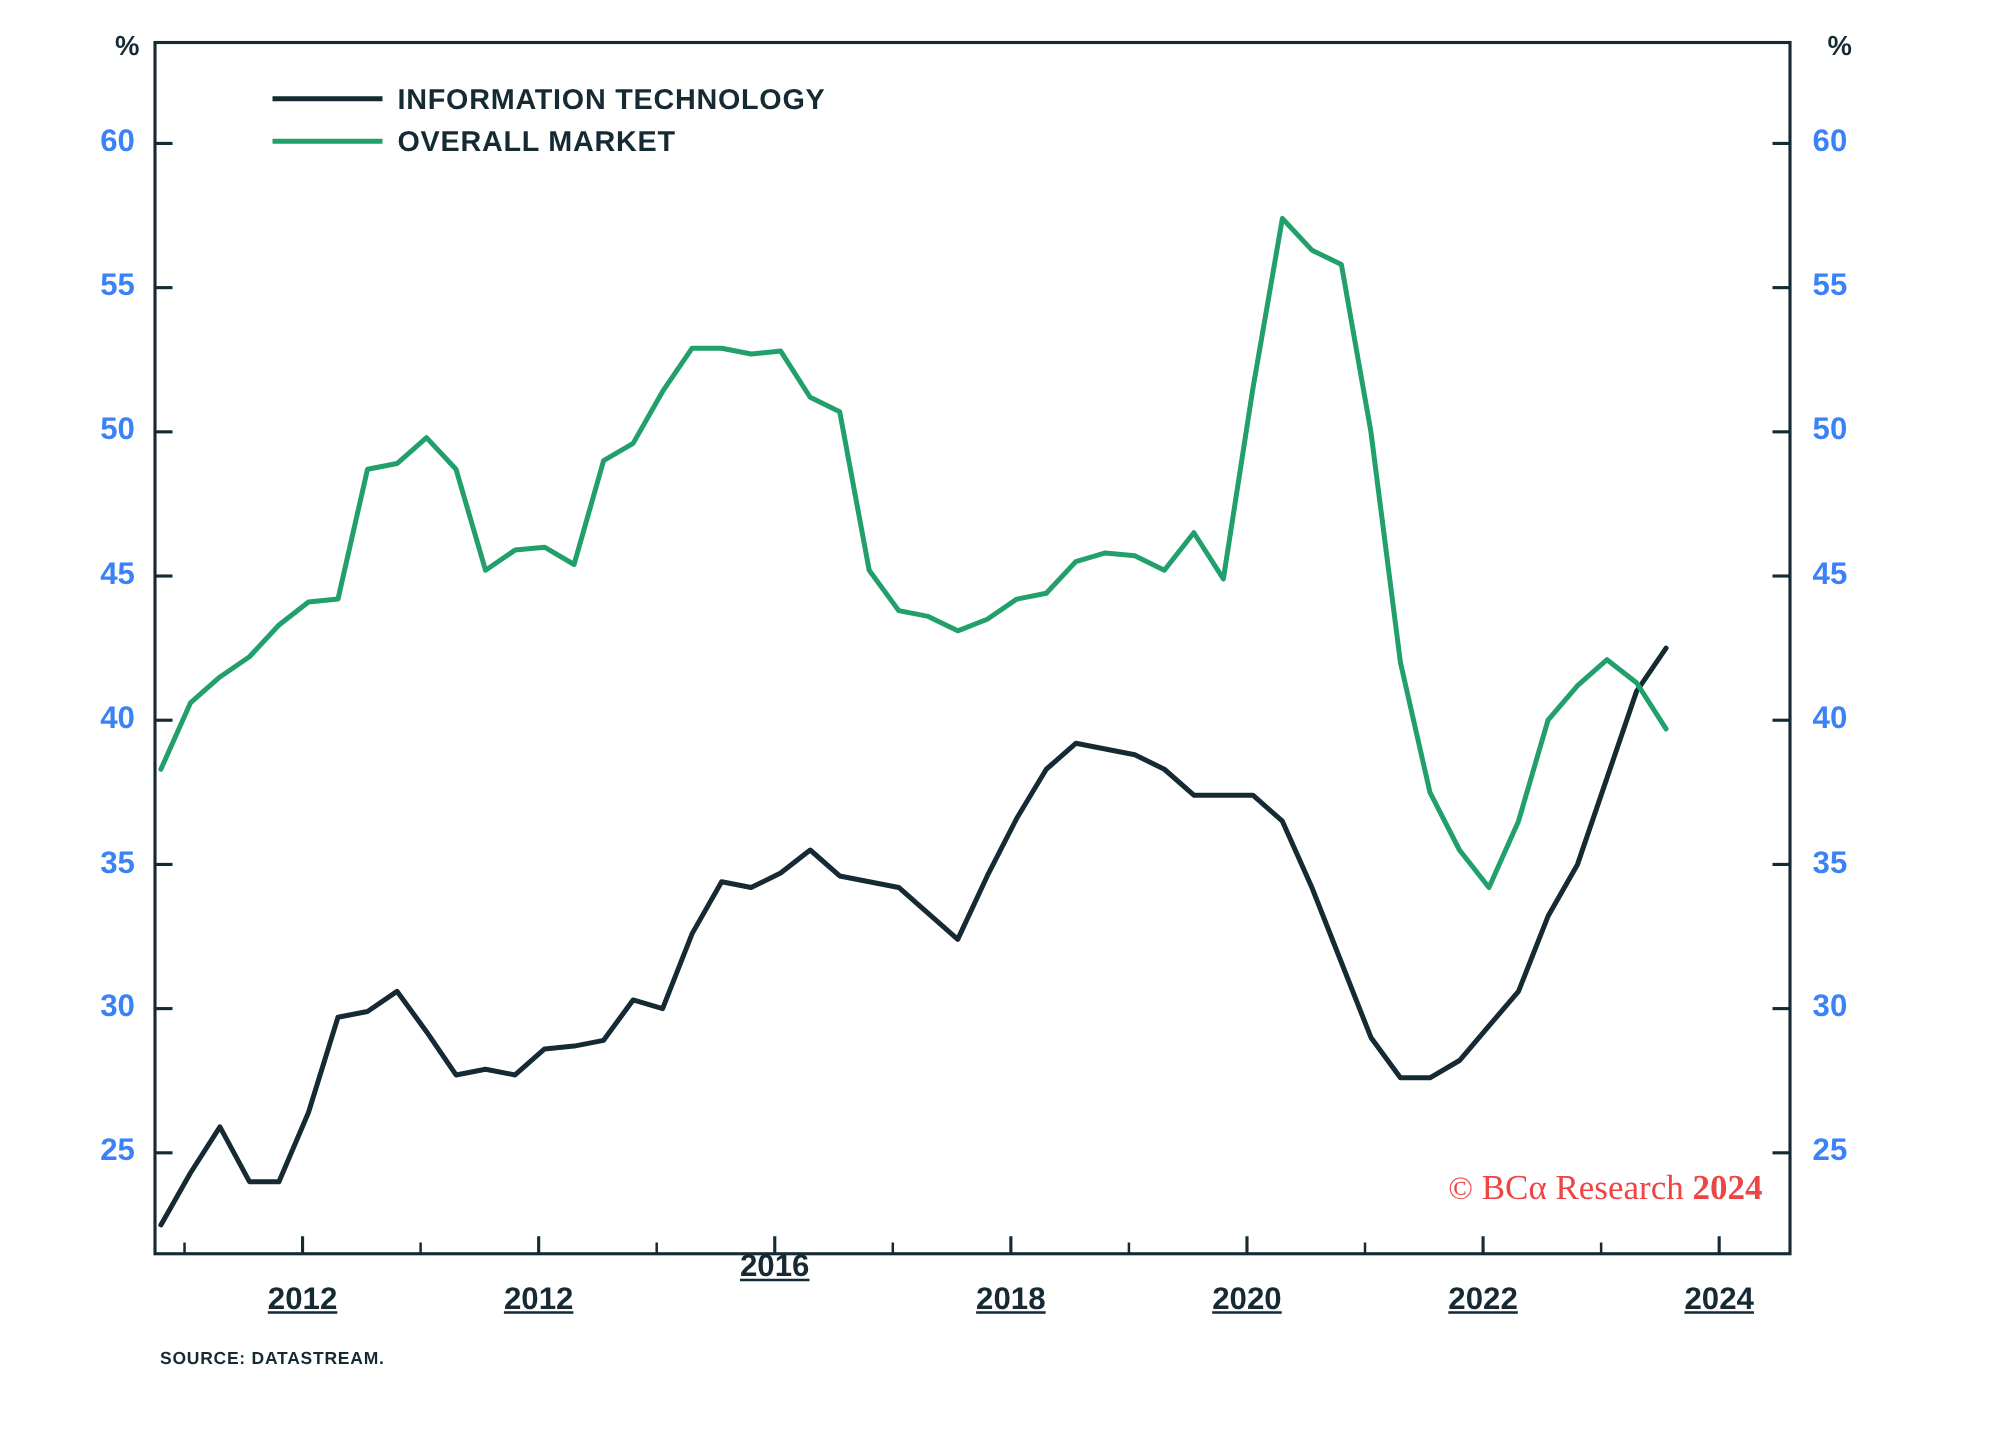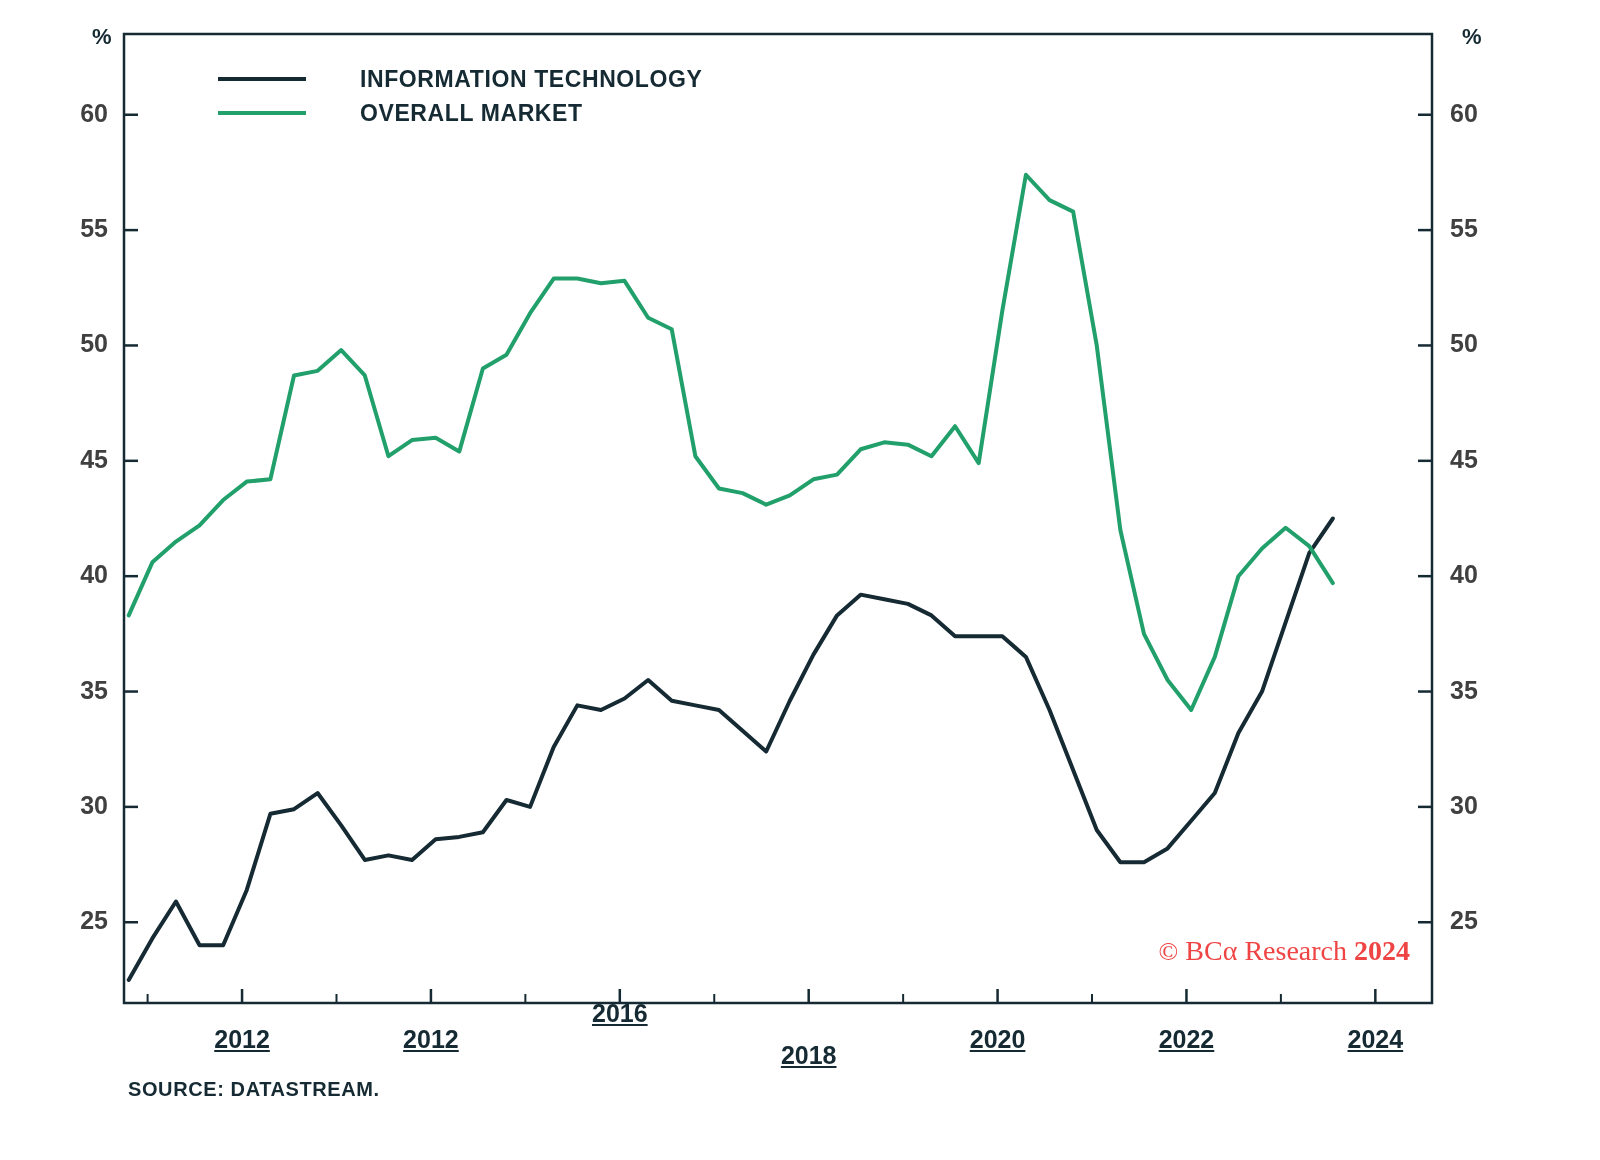--- a/index.html
+++ b/index.html
@@ -28,21 +28,21 @@
     color: #152a33;
     letter-spacing: 0.5px;
   }
   .axis-unit.left { left: 92px; top: 24px; }
   .axis-unit.right { left: 1462px; top: 24px; }
 
   .ytick-label {
     position: absolute;
     font-size: 25px;
     font-weight: 700;
-    color: #404040;
+    color: #3b82f6;
     text-align: right;
     width: 60px;
   }
   .ytick-label.right {
     text-align: left;
   }
   .xtick-label {
     position: absolute;
     font-size: 25px;
     font-weight: 700;
@@ -61,39 +61,38 @@
     font-size: 23px;
     font-weight: 700;
     letter-spacing: 0.6px;
     color: #152a33;
     margin-bottom: 8px;
   }
   .legend-row {
     display: flex;
     align-items: center;
     height: 34px;
-    gap: 42px;
   }
   .legend-swatch {
     width: 88px;
     height: 4px;
     margin-right: 12px;
   }
   .legend-label {
     font-size: 23px;
     font-weight: 700;
     letter-spacing: 0.6px;
     color: #152a33;
   }
 
   .source-note {
     position: absolute;
     left: 128px;
     top: 1078px;
-    font-size: 20px;
+    font-size: 14px;
     font-weight: 700;
     letter-spacing: 0.6px;
     color: #152a33;
   }
   .credit {
     position: absolute;
     right: 190px;
     top: 935px;
     font-size: 28px;
     font-family: Liberation Serif, serif;
@@ -179,17 +178,17 @@
     <div class="ytick-label right" style="left: 1450px; top: 444.821px;">45</div>
     <div class="ytick-label" style="left: 48px; top: 329.464px;">50</div>
     <div class="ytick-label right" style="left: 1450px; top: 329.464px;">50</div>
     <div class="ytick-label" style="left: 48px; top: 214.107px;">55</div>
     <div class="ytick-label right" style="left: 1450px; top: 214.107px;">55</div>
     <div class="ytick-label" style="left: 48px; top: 98.75px;">60</div>
     <div class="ytick-label right" style="left: 1450px; top: 98.75px;">60</div>
     <div class="xtick-label" style="left: 182.051px; top: 1025px;">2012</div>
     <div class="xtick-label" style="left: 370.931px; top: 1025px;">2012</div>
     <div class="xtick-label" style="left: 559.812px; top: 999px;">2016</div>
-    <div class="xtick-label" style="left: 748.693px; top: 1025px; margin-top: 16px;">2018</div>
+    <div class="xtick-label" style="left: 748.693px; top: 1025px;">2018</div>
     <div class="xtick-label" style="left: 937.574px; top: 1025px;">2020</div>
     <div class="xtick-label" style="left: 1126.45px; top: 1025px;">2022</div>
     <div class="xtick-label" style="left: 1315.34px; top: 1025px;">2024</div>
   </div>
 
 </body></html>

